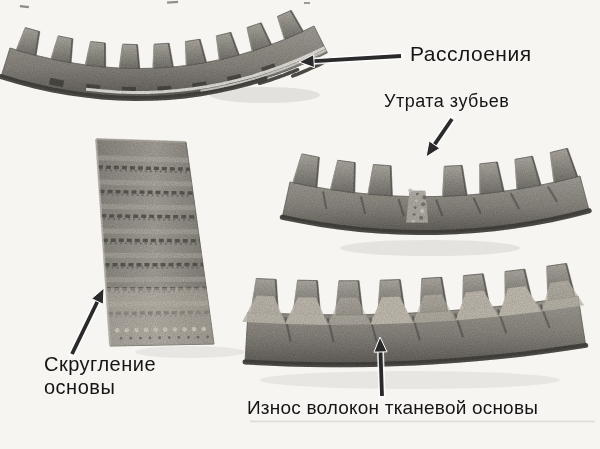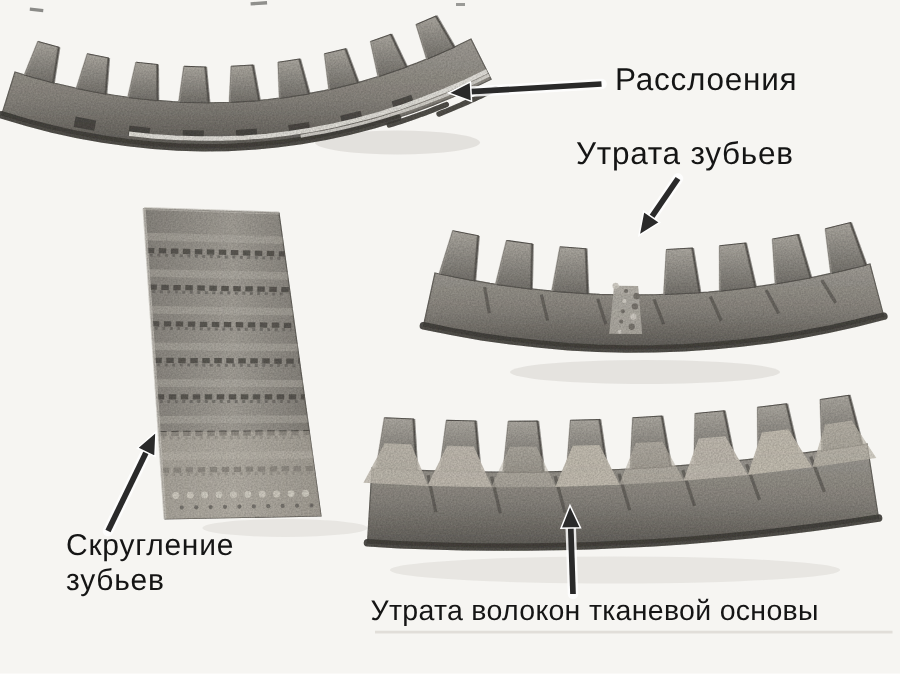--- a/index.html
+++ b/index.html
@@ -7,21 +7,21 @@
     position:relative;width:600px;height:449px;overflow:hidden;
     background:var(--background,#f6f5f2);
     font-family:"Liberation Sans","DejaVu Sans",sans-serif;
   }
   #scene{position:absolute;left:0;top:0;}
   .label{
     position:absolute;color:var(--ink,#151515);font-weight:normal;
     letter-spacing:.5px;white-space:nowrap;
   }
   #lab-delam{left:410px;top:42px;font-size:21px;}
-  #lab-toothloss{left:384px;top:91px;font-size:21px;text-align:right;}
+  #lab-toothloss{left:384px;top:91px;font-size:18px;text-align:right;}
   #lab-edge{left:44px;top:353px;font-size:20px;width:150px;line-height:23px;white-space:normal;}
   #lab-fabric{left:247px;top:397px;font-size:19px;letter-spacing:.2px;}
 </style>
 </head>
 <body>
 
 <div class="figure">
 
   <svg id="scene" width="600" height="449" viewBox="0 0 600 449">
     <defs>
@@ -257,15 +257,15 @@
     <g id="g-marks">
         <rect x="20" y="5" width="9" height="2.2" fill="#8b8b88" transform="rotate(6 20 5)"></rect>
         <rect x="167" y="1.5" width="11" height="2.2" fill="#8f8f8c" transform="rotate(-4 167 1.5)"></rect>
         <rect x="304" y="2" width="6" height="2" fill="#9a9a97" transform="rotate(0 304 2)"></rect>
         <rect x="250" y="420.5" width="345" height="1.8" fill="#d9d6d0" opacity="0.75"></rect>
       </g>
   </svg>
 
   <div class="label" id="lab-delam">Расслоения</div>
   <div class="label" id="lab-toothloss">Утрата зубьев</div>
-  <div class="label" id="lab-edge">Скругление зубьев</div>
-  <div class="label" id="lab-fabric">Утрата волокон тканевой основы</div>
+  <div class="label" id="lab-edge">Скругление основы</div>
+  <div class="label" id="lab-fabric">Износ волокон тканевой основы</div>
 </div>
 
 </body></html>

